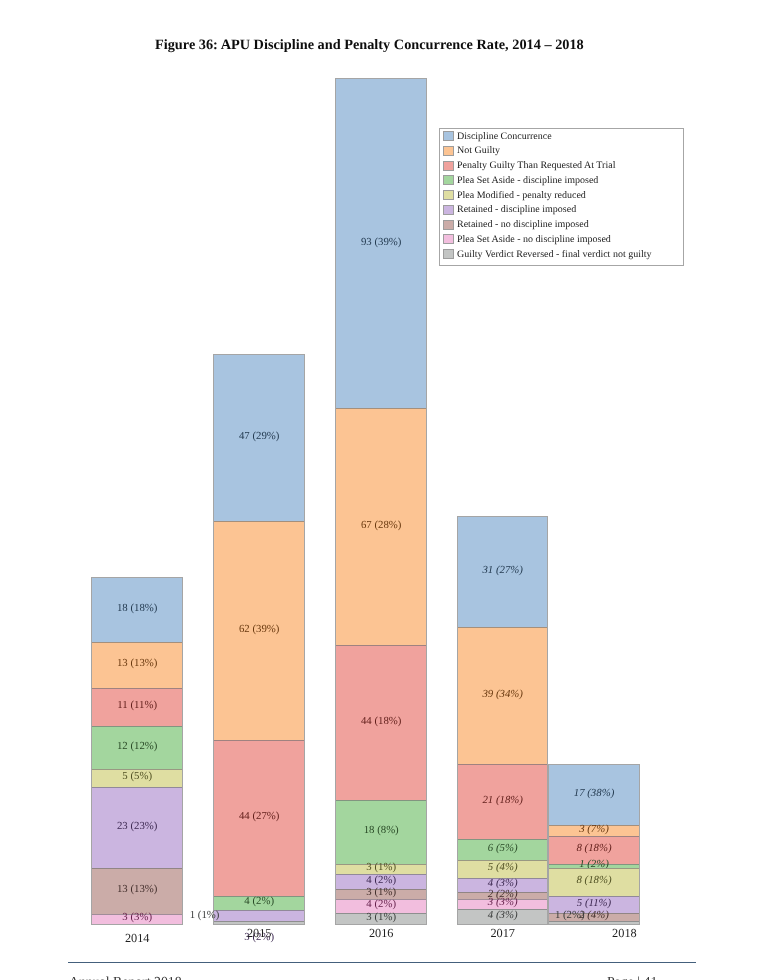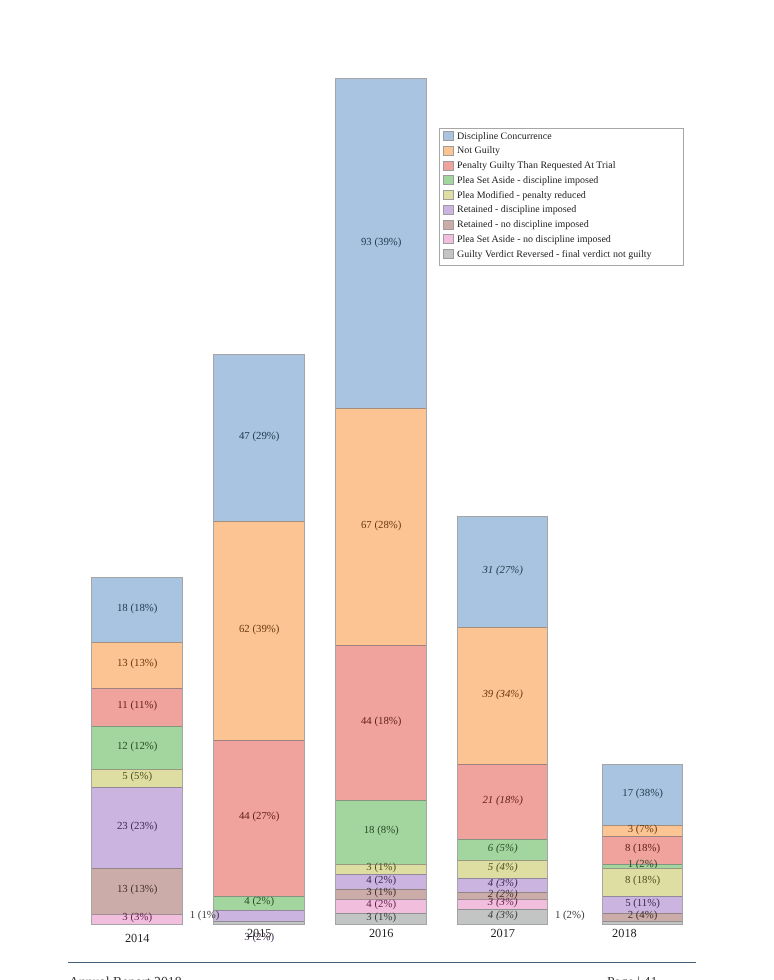--- a/index.html
+++ b/index.html
@@ -23,20 +23,21 @@
   .legsw{position:absolute;left:0px;top:-2px;width:10.5px;height:10px;
          box-sizing:border-box;border:1px solid #9d9d9d;}
   .legtxt{position:absolute;left:14px;top:-2.5px;font-size:10px;color:#1a1a1a;}
   #footrule{position:absolute;background:#44607c;}
   .foot{position:absolute;font-size:13.8px;color:#333333;white-space:nowrap;}
 </style>
 </head>
 <body>
 
 <div class="page">
+  <div id="title">Figure 36: APU Discipline and Penalty Concurrence Rate, 2014 – 2018</div>
   <div class="plot" id="plot">
       <div class="bar" style="left: 92.4px; top: 578px; width: 89.6px; height: 346px;">
         <div class="seg" style="top: 0px; height: 64px; background: rgb(168, 196, 224);"></div>
         <div class="seglabel" style="top: 25.2px; color: rgb(36, 59, 81);">18 (18%)</div>
         <div class="seg" style="top: 64px; height: 46px; background: rgb(252, 196, 147);"></div>
         <div class="divider" style="top: 64px;"></div>
         <div class="seglabel" style="top: 80.2px; color: rgb(105, 57, 15);">13 (13%)</div>
         <div class="seg" style="top: 110px; height: 38px; background: rgb(240, 162, 157);"></div>
         <div class="divider" style="top: 110px;"></div>
         <div class="seglabel" style="top: 122.2px; color: rgb(95, 29, 25);">11 (11%)</div>
@@ -129,21 +130,21 @@
         <div class="seglabel" style="top: 371.7px; color: rgb(67, 47, 44);">2 (2%)</div>
         <div class="seg" style="top: 382px; height: 10px; background: rgb(242, 190, 222);"></div>
         <div class="divider" style="top: 382px;"></div>
         <div class="seglabel" style="top: 380.2px; color: rgb(99, 30, 73);">3 (3%)</div>
         <div class="seg" style="top: 392px; height: 15px; background: rgb(195, 197, 196);"></div>
         <div class="divider" style="top: 392px;"></div>
         <div class="seglabel" style="top: 392.7px; color: rgb(58, 60, 59);">4 (3%)</div>
       </div>
       <div class="catlabel" style="left: 457.9px; width: 89.6px; top: 925.6px;">2017</div>
       <div class="outlabel" style="left: 524.6px; width: 60px; text-align: right; top: 909px; color: rgb(58, 60, 59);">1 (2%)</div>
-      <div class="bar" style="left: 603px; top: 765px; width: 79px; height: 159px;">
+      <div class="bar" style="left: 549px; top: 765px; width: 90px; height: 159px; font-style: italic;">
         <div class="seg" style="top: 0px; height: 60px; background: rgb(168, 196, 224);"></div>
         <div class="seglabel" style="top: 23.2px; color: rgb(36, 59, 81);">17 (38%)</div>
         <div class="seg" style="top: 60px; height: 11px; background: rgb(252, 196, 147);"></div>
         <div class="divider" style="top: 60px;"></div>
         <div class="seglabel" style="top: 58.7px; color: rgb(105, 57, 15);">3 (7%)</div>
         <div class="seg" style="top: 71px; height: 28px; background: rgb(240, 162, 157);"></div>
         <div class="divider" style="top: 71px;"></div>
         <div class="seglabel" style="top: 78.2px; color: rgb(95, 29, 25);">8 (18%)</div>
         <div class="seg" style="top: 99px; height: 4px; background: rgb(163, 214, 158);"></div>
         <div class="divider" style="top: 99px;"></div>

